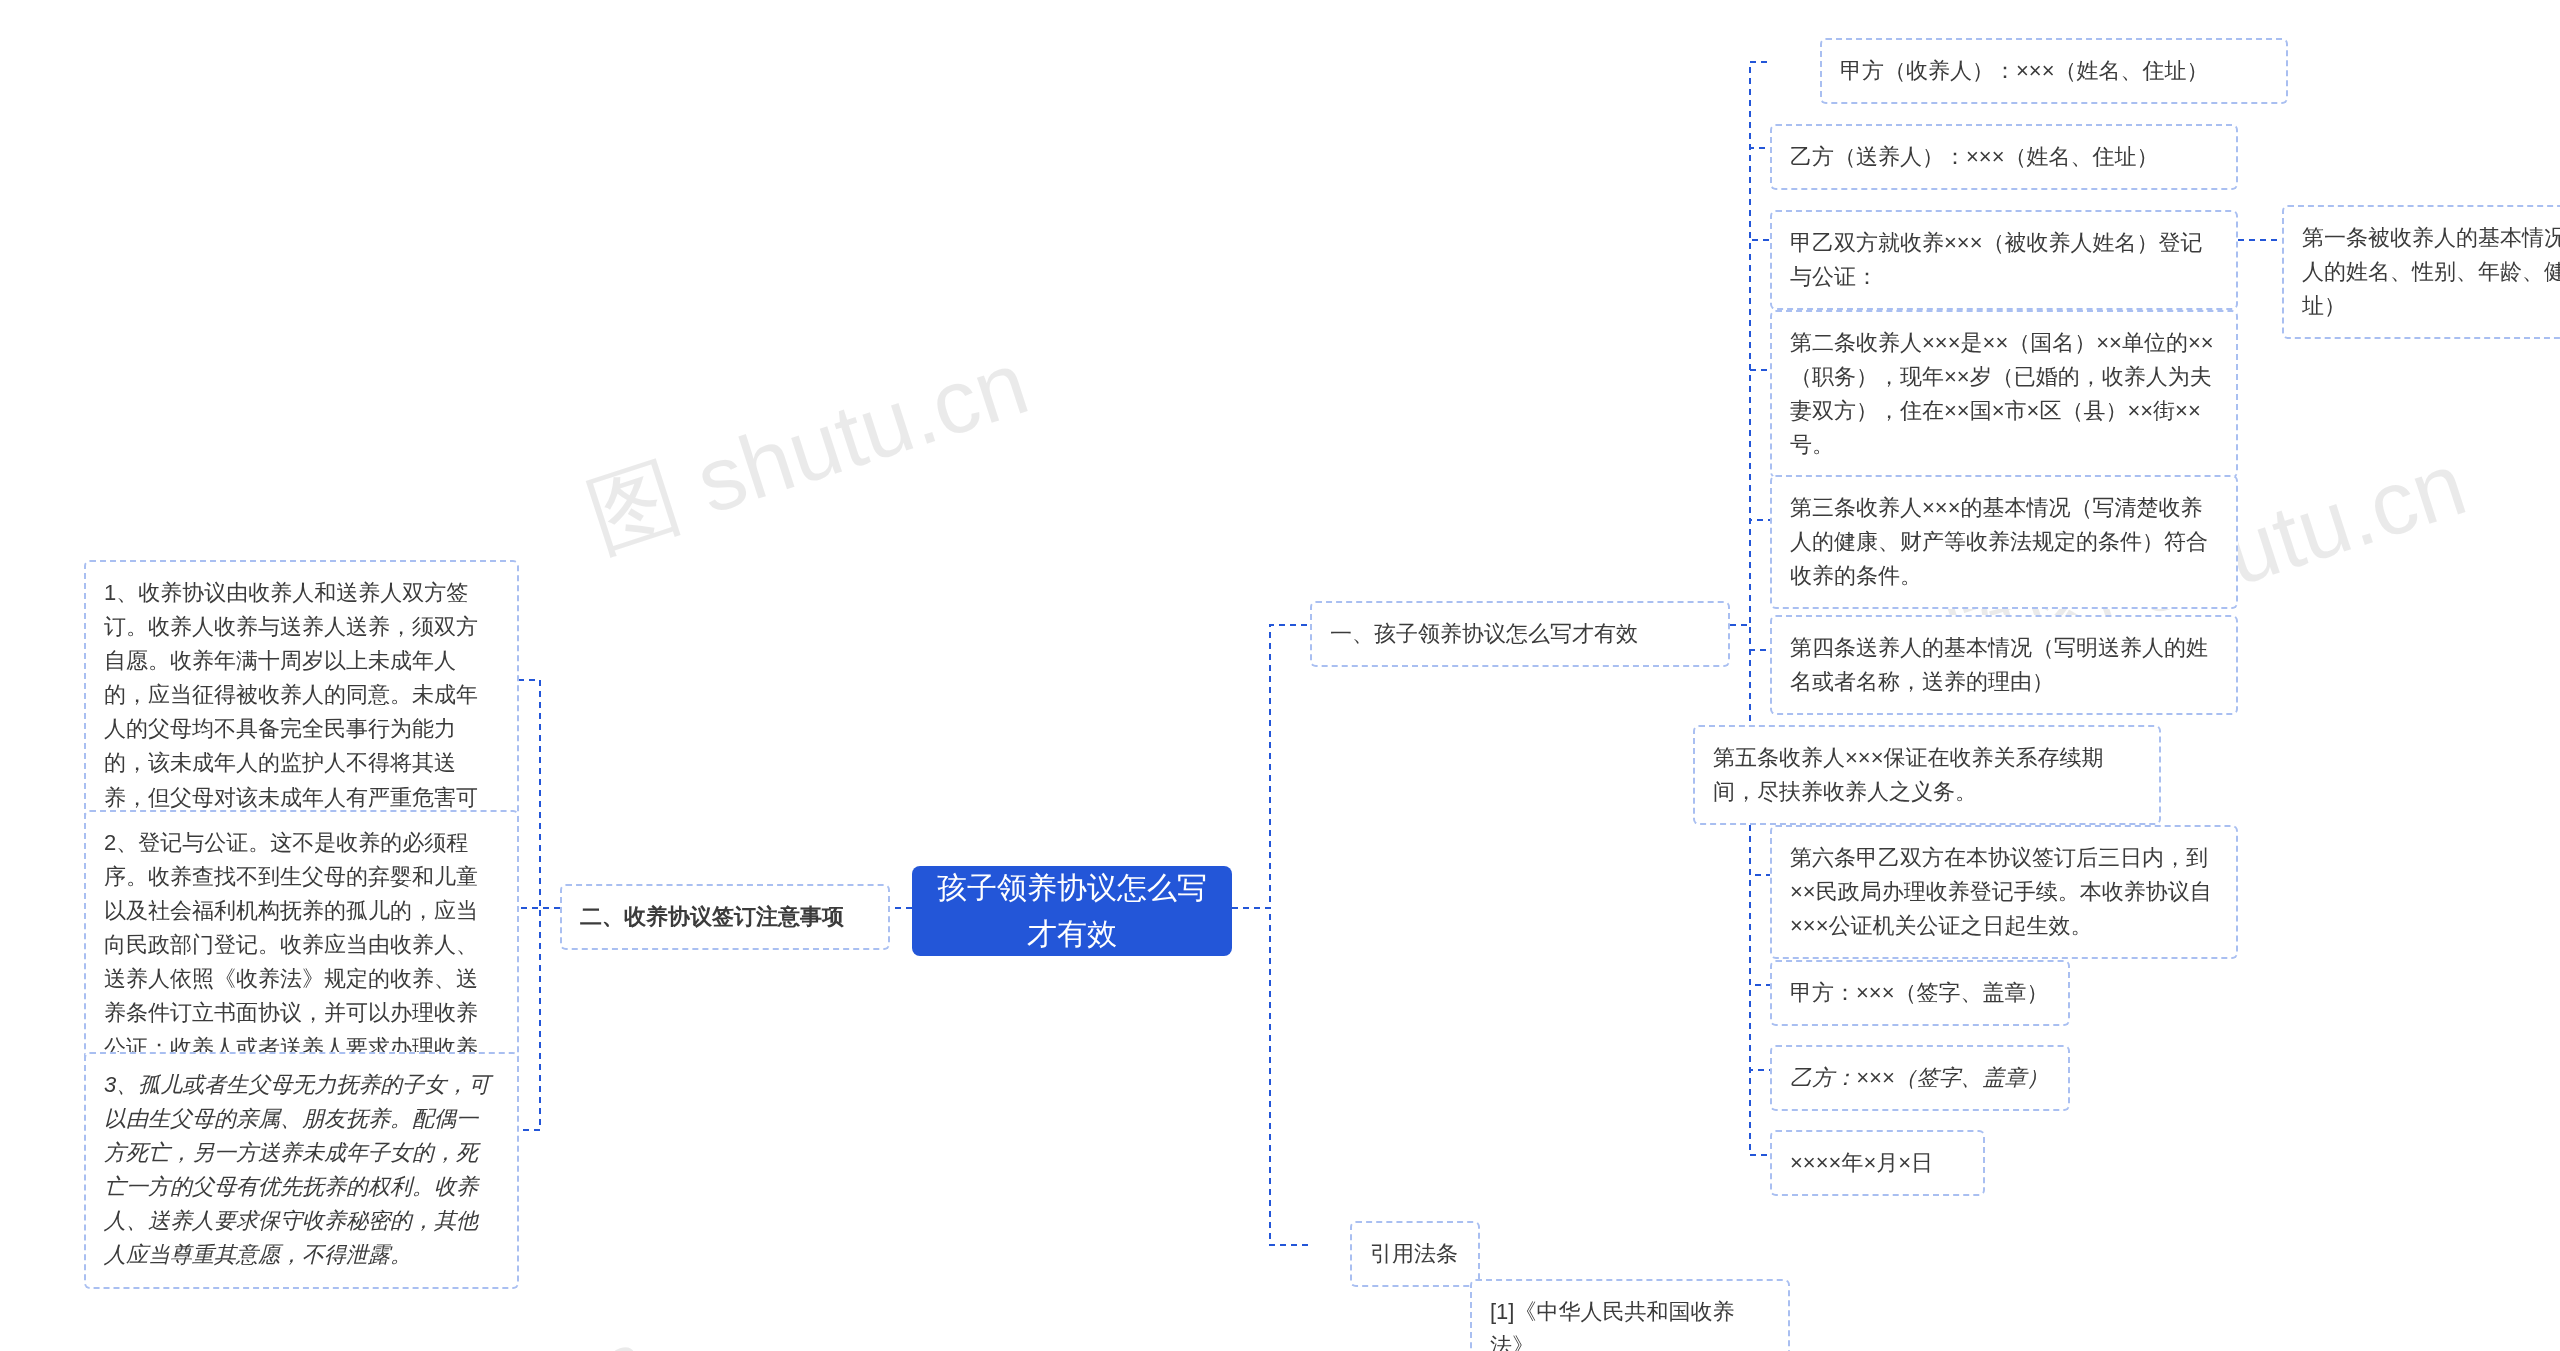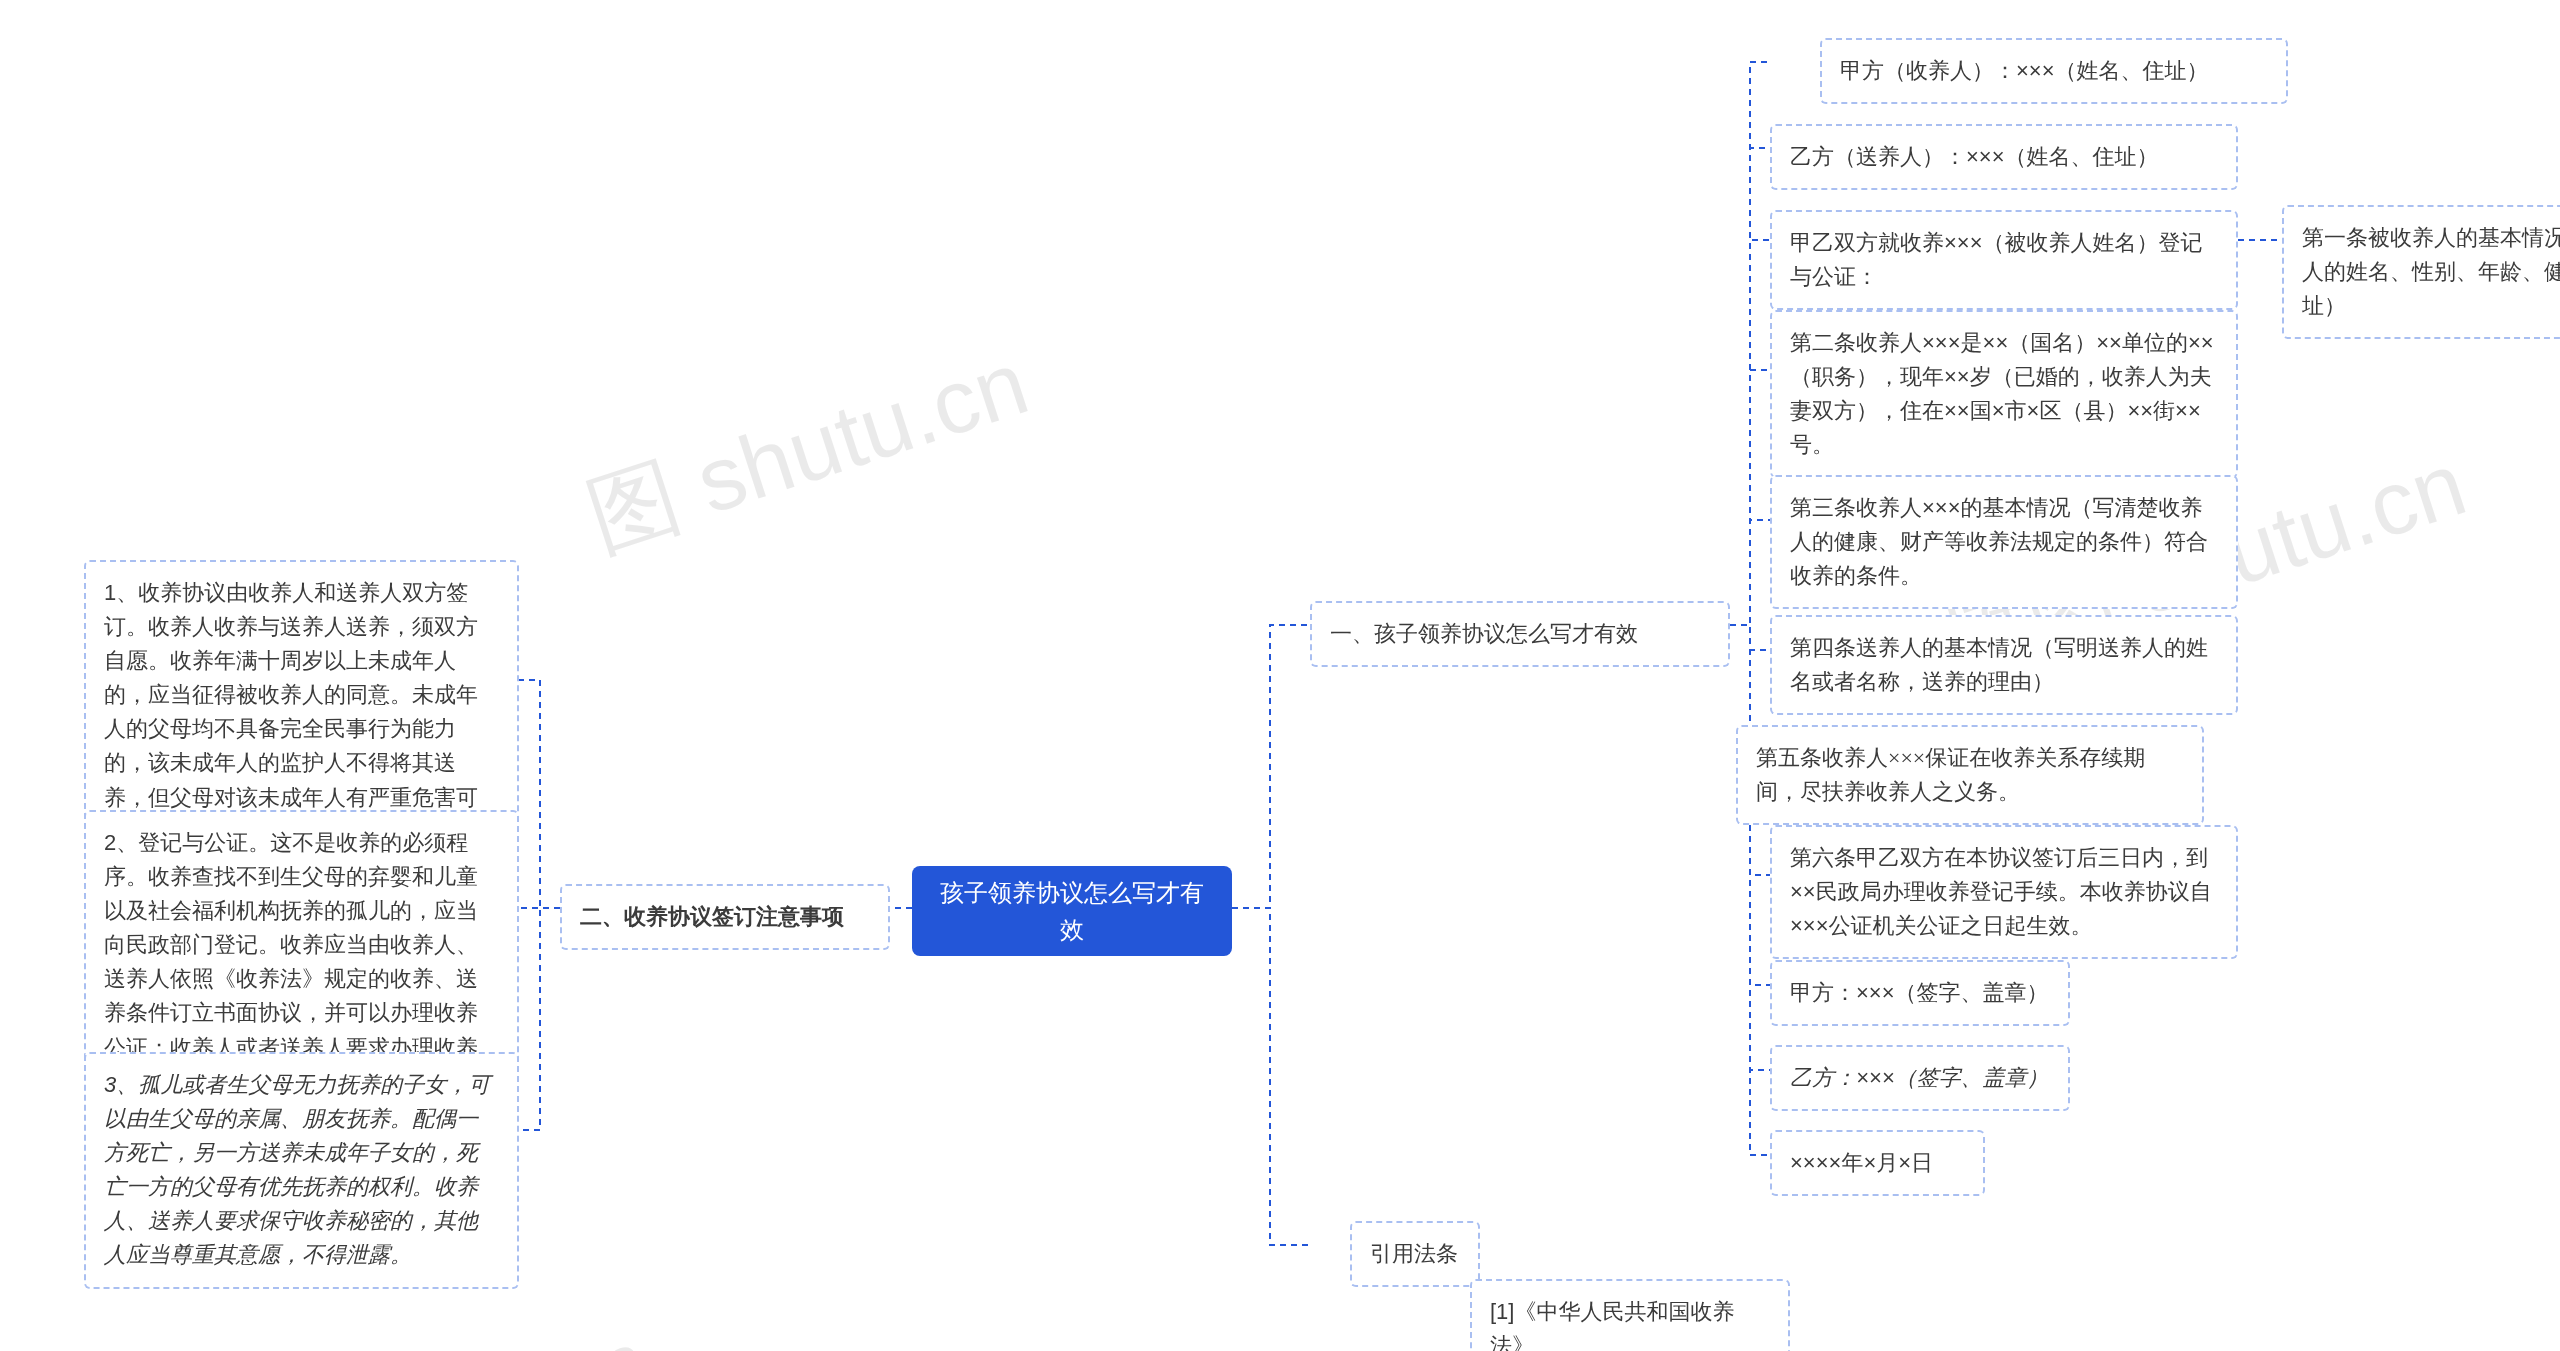--- a/index.html
+++ b/index.html
@@ -29,21 +29,21 @@
   .node{
     position:absolute;
     box-sizing:border-box;
     font-size:22px;
     line-height:1.55;
     color:#3b3b3b;
   }
   .root{
     background:#2356d8;
     color:#ffffff;
-    font-size:24px;
+    font-size:30px;
     text-align:center;
     display:flex;
     align-items:center;
     justify-content:center;
     border-radius:8px;
     padding:10px 20px;
   }
   .dashed{
     border:2px dashed #a9bff1;
     border-radius:6px;
@@ -139,21 +139,21 @@
   </div>
   <div class="node dashed" style="left:1770px;top:310px;width:468px;">
     <span>第二条收养人×××是××（国名）××单位的××（职务），现年××岁（已婚的，收养人为夫妻双方），住在××国×市×区（县）××街××号。</span>
   </div>
   <div class="node dashed" style="left:1770px;top:475px;width:468px;">
     <span>第三条收养人×××的基本情况（写清楚收养人的健康、财产等收养法规定的条件）符合收养的条件。</span>
   </div>
   <div class="node dashed" style="left:1770px;top:615px;width:468px;">
     <span>第四条送养人的基本情况（写明送养人的姓名或者名称，送养的理由）</span>
   </div>
-  <div class="node dashed" style="left:1736px;top:725px;width:468px;font-family:Liberation Serif, serif;">
+  <div class="node dashed" style="left:1693px;top:725px;width:468px;">
     <span>第五条收养人×××保证在收养关系存续期间，尽扶养收养人之义务。</span>
   </div>
   <div class="node dashed" style="left:1770px;top:825px;width:468px;">
     <span>第六条甲乙双方在本协议签订后三日内，到××民政局办理收养登记手续。本收养协议自×××公证机关公证之日起生效。</span>
   </div>
   <div class="node dashed" style="left:1770px;top:960px;width:300px;">
     <span>甲方：×××（签字、盖章）</span>
   </div>
   <div class="node dashed" style="left:1770px;top:1045px;width:300px;font-style:italic;">
     <span>乙方：×××（签字、盖章）</span>

